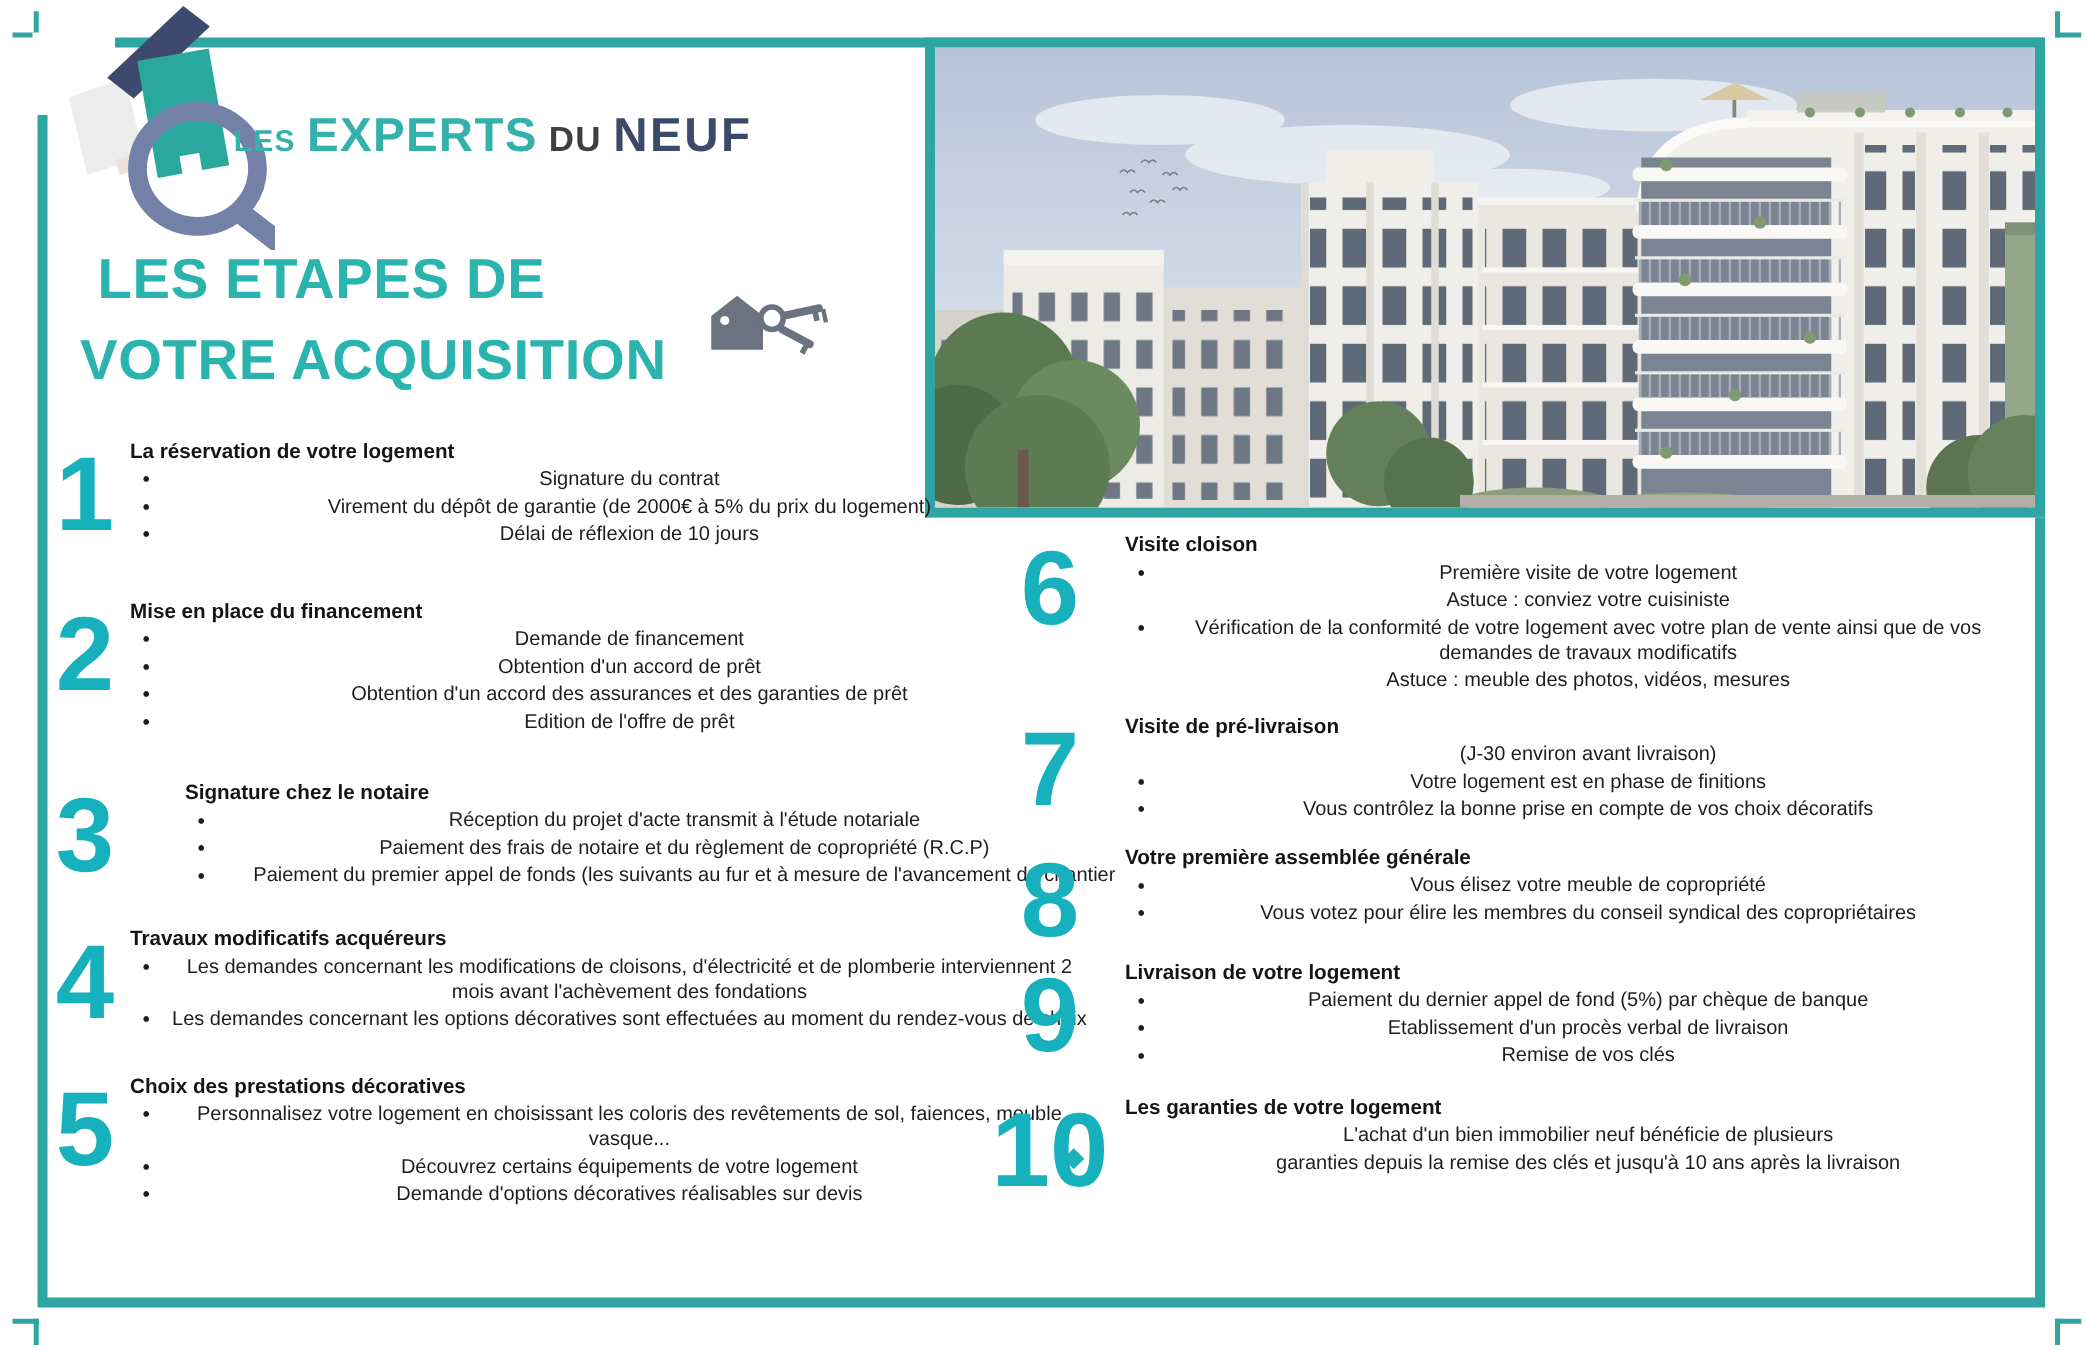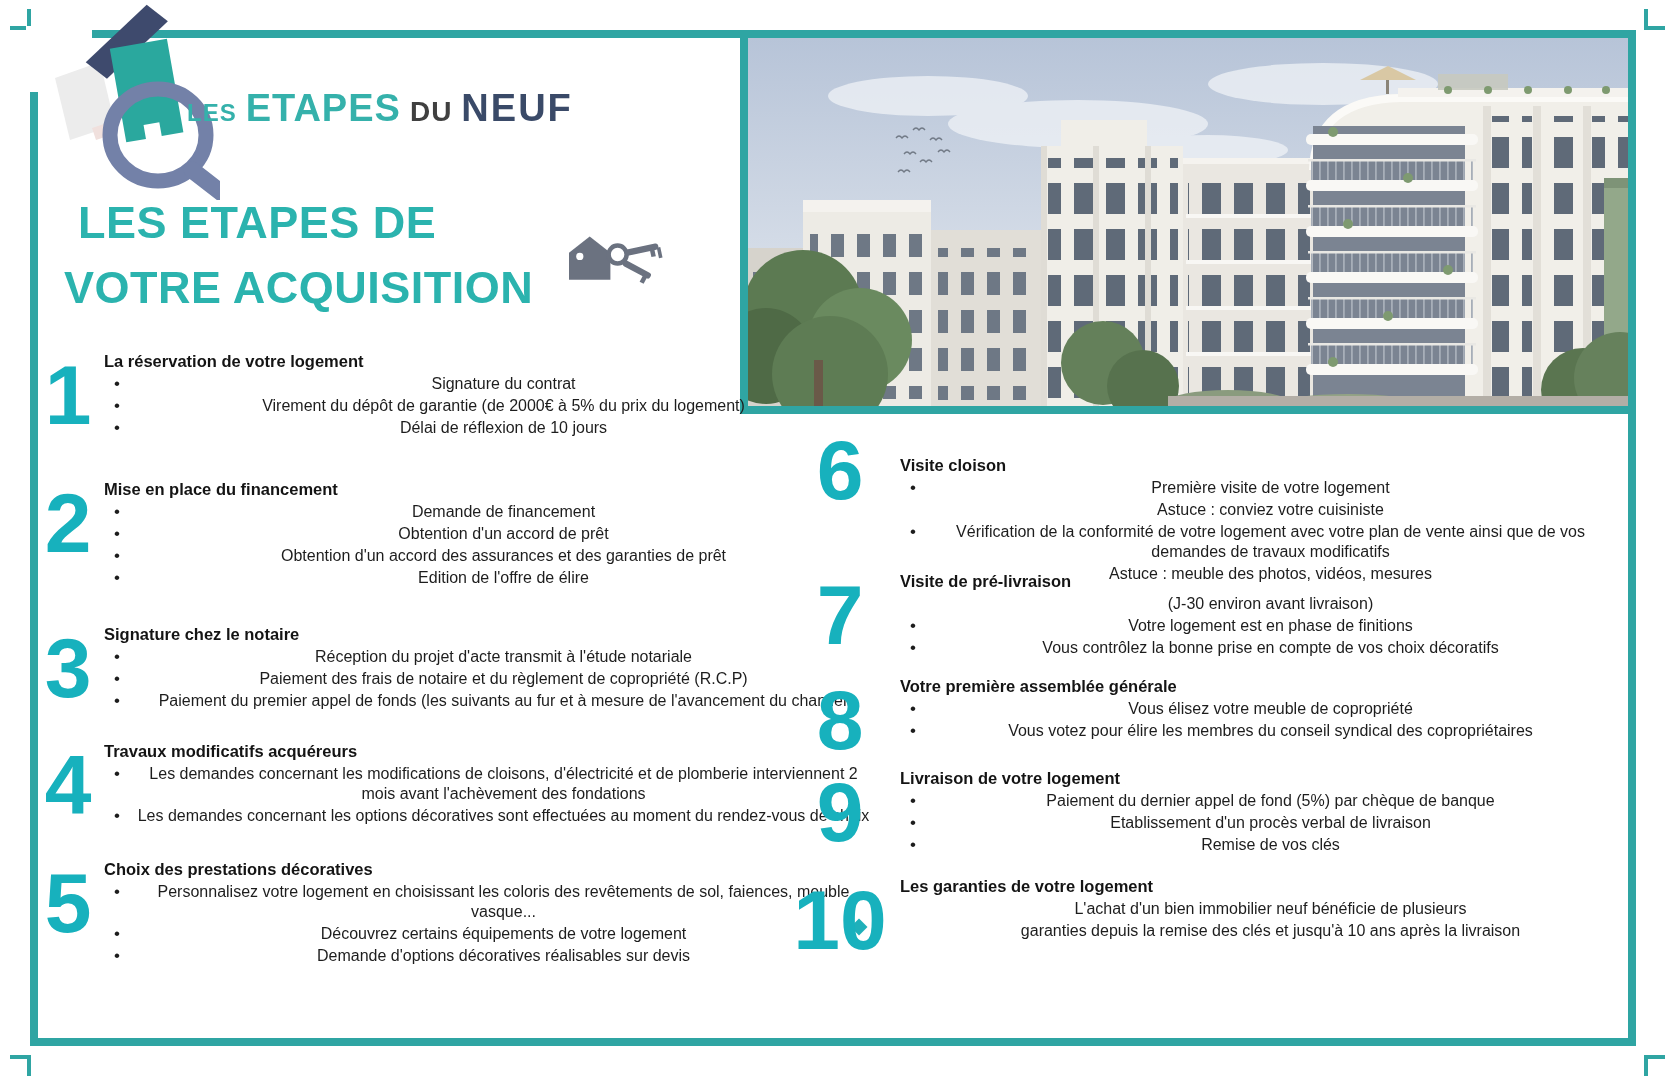--- a/index.html
+++ b/index.html
@@ -191,21 +191,21 @@
     <g transform="rotate(-10 105 70)">
       <polygon points="48,52 118,6 136,26 66,72" fill="#3e4a6d"></polygon>
       <path d="M80 35 L138 35 L138 130 L116 130 L116 116 L100 116 L100 130 L80 130 Z" fill="#2aa89e" transform="translate(-6 8)"></path>
     </g>
     <ellipse cx="118" cy="135" rx="48" ry="46" fill="none" stroke="#7381a8" stroke-width="15"></ellipse>
     <line x1="152" y1="170" x2="183" y2="194" stroke="#7381a8" stroke-width="17" stroke-linecap="round"></line>
   </svg>
 
   <div class="logo-text">
     <span class="logo-les">LES</span>
-    <span class="logo-experts">ETAPES</span>
+    <span class="logo-experts">EXPERTS</span>
     <span class="logo-du">DU</span>
     <span class="logo-neuf">NEUF</span>
   </div>
 
   <div class="headline" id="headline1">LES ETAPES DE</div>
   <div class="headline" id="headline2">VOTRE ACQUISITION</div>
 
   <svg class="keys" viewBox="0 0 120 80">
     <g fill="#6b7280">
       <path d="M10 32 L33 14 L56 32 L56 62 L10 62 Z"></path>
@@ -237,26 +237,26 @@
           <div class="item bullet">Délai de réflexion de 10 jours</div>
         </div>
       </div>
       <div class="step" style="left: 40px; top: 480px; width: 836px;">
         <div class="step-number" style="width: 56px; margin-right: 8px;">2</div>
         <div class="step-content" style="width: 772px;">
           <div class="step-heading">Mise en place du financement</div>
           <div class="item bullet">Demande de financement</div>
           <div class="item bullet">Obtention d'un accord de prêt</div>
           <div class="item bullet">Obtention d'un accord des assurances et des garanties de prêt</div>
-          <div class="item bullet">Edition de l'offre de élire</div>
+          <div class="item bullet">Edition de l'offre de prêt</div>
         </div>
       </div>
       <div class="step" style="left: 40px; top: 625px; width: 836px;">
         <div class="step-number" style="width: 56px; margin-right: 8px;">3</div>
-        <div class="step-content" style="width: 772px;">
+        <div class="step-content" style="width: 772px; margin-left: 44px;">
           <div class="step-heading">Signature chez le notaire</div>
           <div class="item bullet">Réception du projet d'acte transmit à l'étude notariale</div>
           <div class="item bullet">Paiement des frais de notaire et du règlement de copropriété (R.C.P)</div>
           <div class="item bullet">Paiement du premier appel de fonds (les suivants au fur et à mesure de l'avancement du chantier</div>
         </div>
       </div>
       <div class="step" style="left: 40px; top: 742px; width: 836px;">
         <div class="step-number" style="width: 56px; margin-right: 8px;">4</div>
         <div class="step-content" style="width: 772px;">
           <div class="step-heading">Travaux modificatifs acquéreurs</div>
@@ -268,21 +268,21 @@
         <div class="step-number" style="width: 56px; margin-right: 8px;">5</div>
         <div class="step-content" style="width: 772px;">
           <div class="step-heading">Choix des prestations décoratives</div>
           <div class="item bullet">Personnalisez votre logement en choisissant les coloris des revêtements de sol, faiences, meuble vasque...</div>
           <div class="item bullet">Découvrez certains équipements de votre logement</div>
           <div class="item bullet">Demande d'options décoratives réalisables sur devis</div>
         </div>
       </div>
       <div class="step" style="left: 790px; top: 427px; width: 824px;">
         <div class="step-number" style="width: 100px; margin-right: 10px;">6</div>
-        <div class="step-content" style="width: 714px; margin-top: 29px;">
+        <div class="step-content" style="width: 714px;">
           <div class="step-heading">Visite cloison</div>
           <div class="item bullet">Première visite de votre logement</div>
           <div class="item">Astuce : conviez votre cuisiniste</div>
           <div class="item bullet">Vérification de la conformité de votre logement avec votre plan de vente ainsi que de vos demandes de travaux modificatifs</div>
           <div class="item">Astuce : meuble des photos, vidéos, mesures</div>
         </div>
       </div>
       <div class="step" style="left: 790px; top: 572px; width: 824px;">
         <div class="step-number" style="width: 100px; margin-right: 10px;">7</div>
         <div class="step-content" style="width: 714px;">

